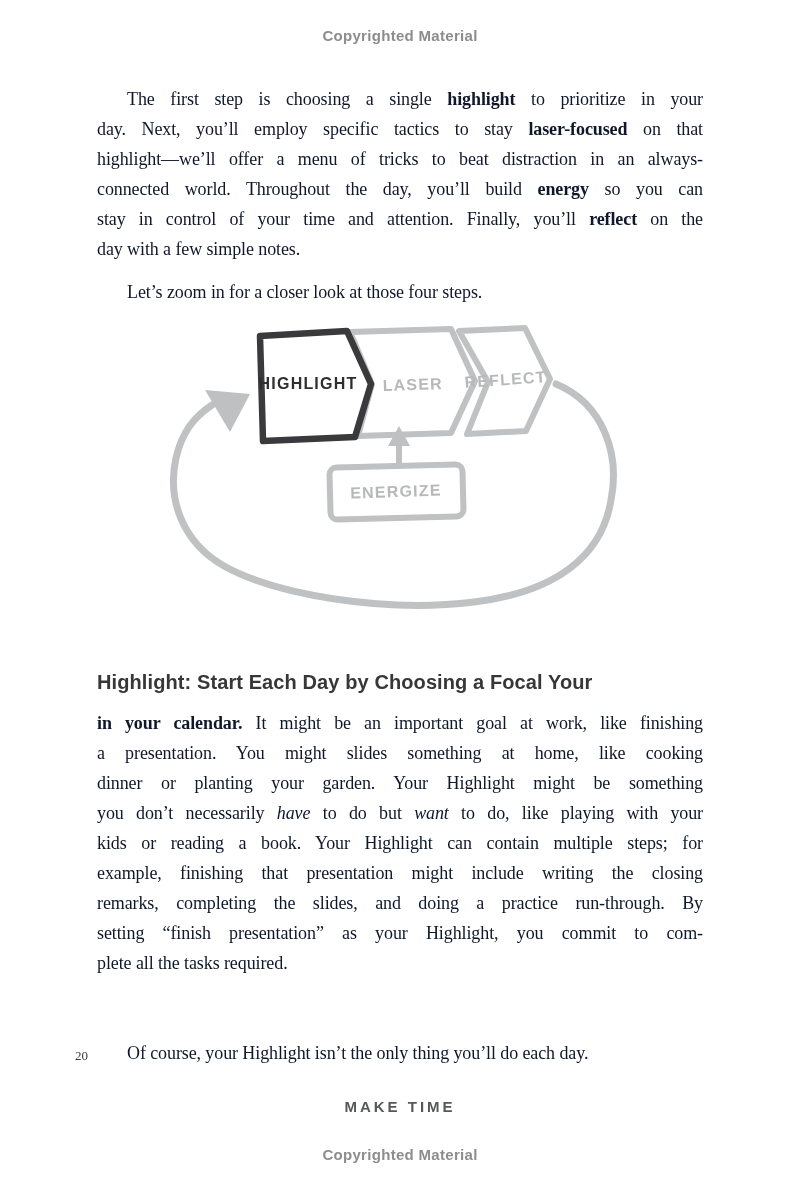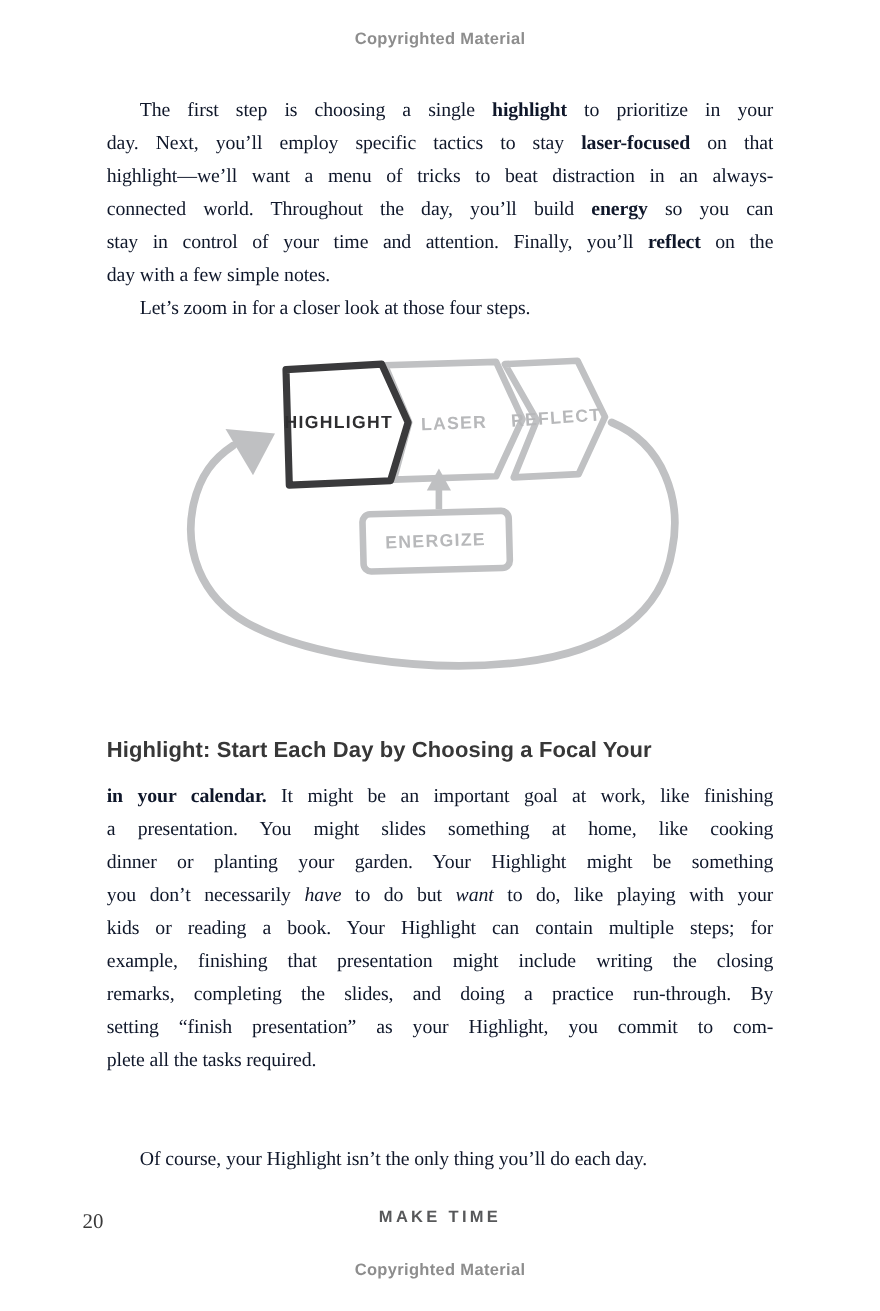--- a/index.html
+++ b/index.html
@@ -13,44 +13,44 @@
              letter-spacing:-0.1px;}
   .tline{height:30px;white-space:nowrap;text-align:justify;text-align-last:justify;
          overflow:hidden;}
   .tline.last{text-align-last:left;}
   .tline.indent{text-indent:30px;}
   .tline b{font-weight:bold;}
   .tline i{font-style:italic;}
   .heading{left:97px;width:640px;font-family:"Liberation Sans",sans-serif;
            font-weight:bold;font-size:20px;color:#373737;letter-spacing:0.1px;}
   .diagram-svg{left:140px;top:312px;}
-  .pgnum{left:75px;top:1100px;font-size:19px;color:#3a3a3a;}
+  .pgnum{left:75px;top:1048px;font-size:13px;color:#3a3a3a;}
   .runtitle{left:0;width:800px;top:1098px;text-align:center;
             font-family:"Liberation Sans",sans-serif;font-weight:bold;
             font-size:15px;letter-spacing:3px;color:#57585a;}
   .dia-label{font-family:"Liberation Sans",sans-serif;font-weight:bold;
              letter-spacing:1.2px;}
 </style>
 </head>
 <body>
 
 <div class="page">
 
   <div class="abs watermark" style="top:27px">Copyrighted Material</div>
 
   <div class="abs bodyblock" style="top:84px">
       <div class="tline indent">The first step is choosing a single <b>highlight</b> to prioritize in your</div>
       <div class="tline">day. Next, you’ll employ specific tactics to stay <b>laser-focused</b> on that</div>
-      <div class="tline">highlight—we’ll want a menu of tricks to beat distraction in an always-</div>
+      <div class="tline">highlight—we’ll offer a menu of tricks to beat distraction in an always-</div>
       <div class="tline">connected world. Throughout the day, you’ll build <b>energy</b> so you can</div>
       <div class="tline">stay in control of your time and attention. Finally, you’ll <b>reflect</b> on the</div>
       <div class="tline last">day with a few simple notes.</div>
     </div>
 
-  <div class="abs bodyblock" style="top:264px">
+  <div class="abs bodyblock" style="top:277px">
       <div class="tline last indent">Let’s zoom in for a closer look at those four steps.</div>
     </div>
 
   <svg class="abs diagram-svg" width="490" height="305" viewBox="140 312 490 305">
 
     <path d="M556 384 C 604 404, 620 455, 611 500 C 602 556, 556 592, 474 602
              C 384 613, 276 595, 224 566 C 182 542, 167 499, 176 458
              C 182 432, 194 417, 212 405" fill="none" stroke="#c0c1c3" stroke-width="7" stroke-linecap="round"></path>
     <path d="M250 394 L205 390 L230 432 Z" fill="#bfc0c2"></path>
 

